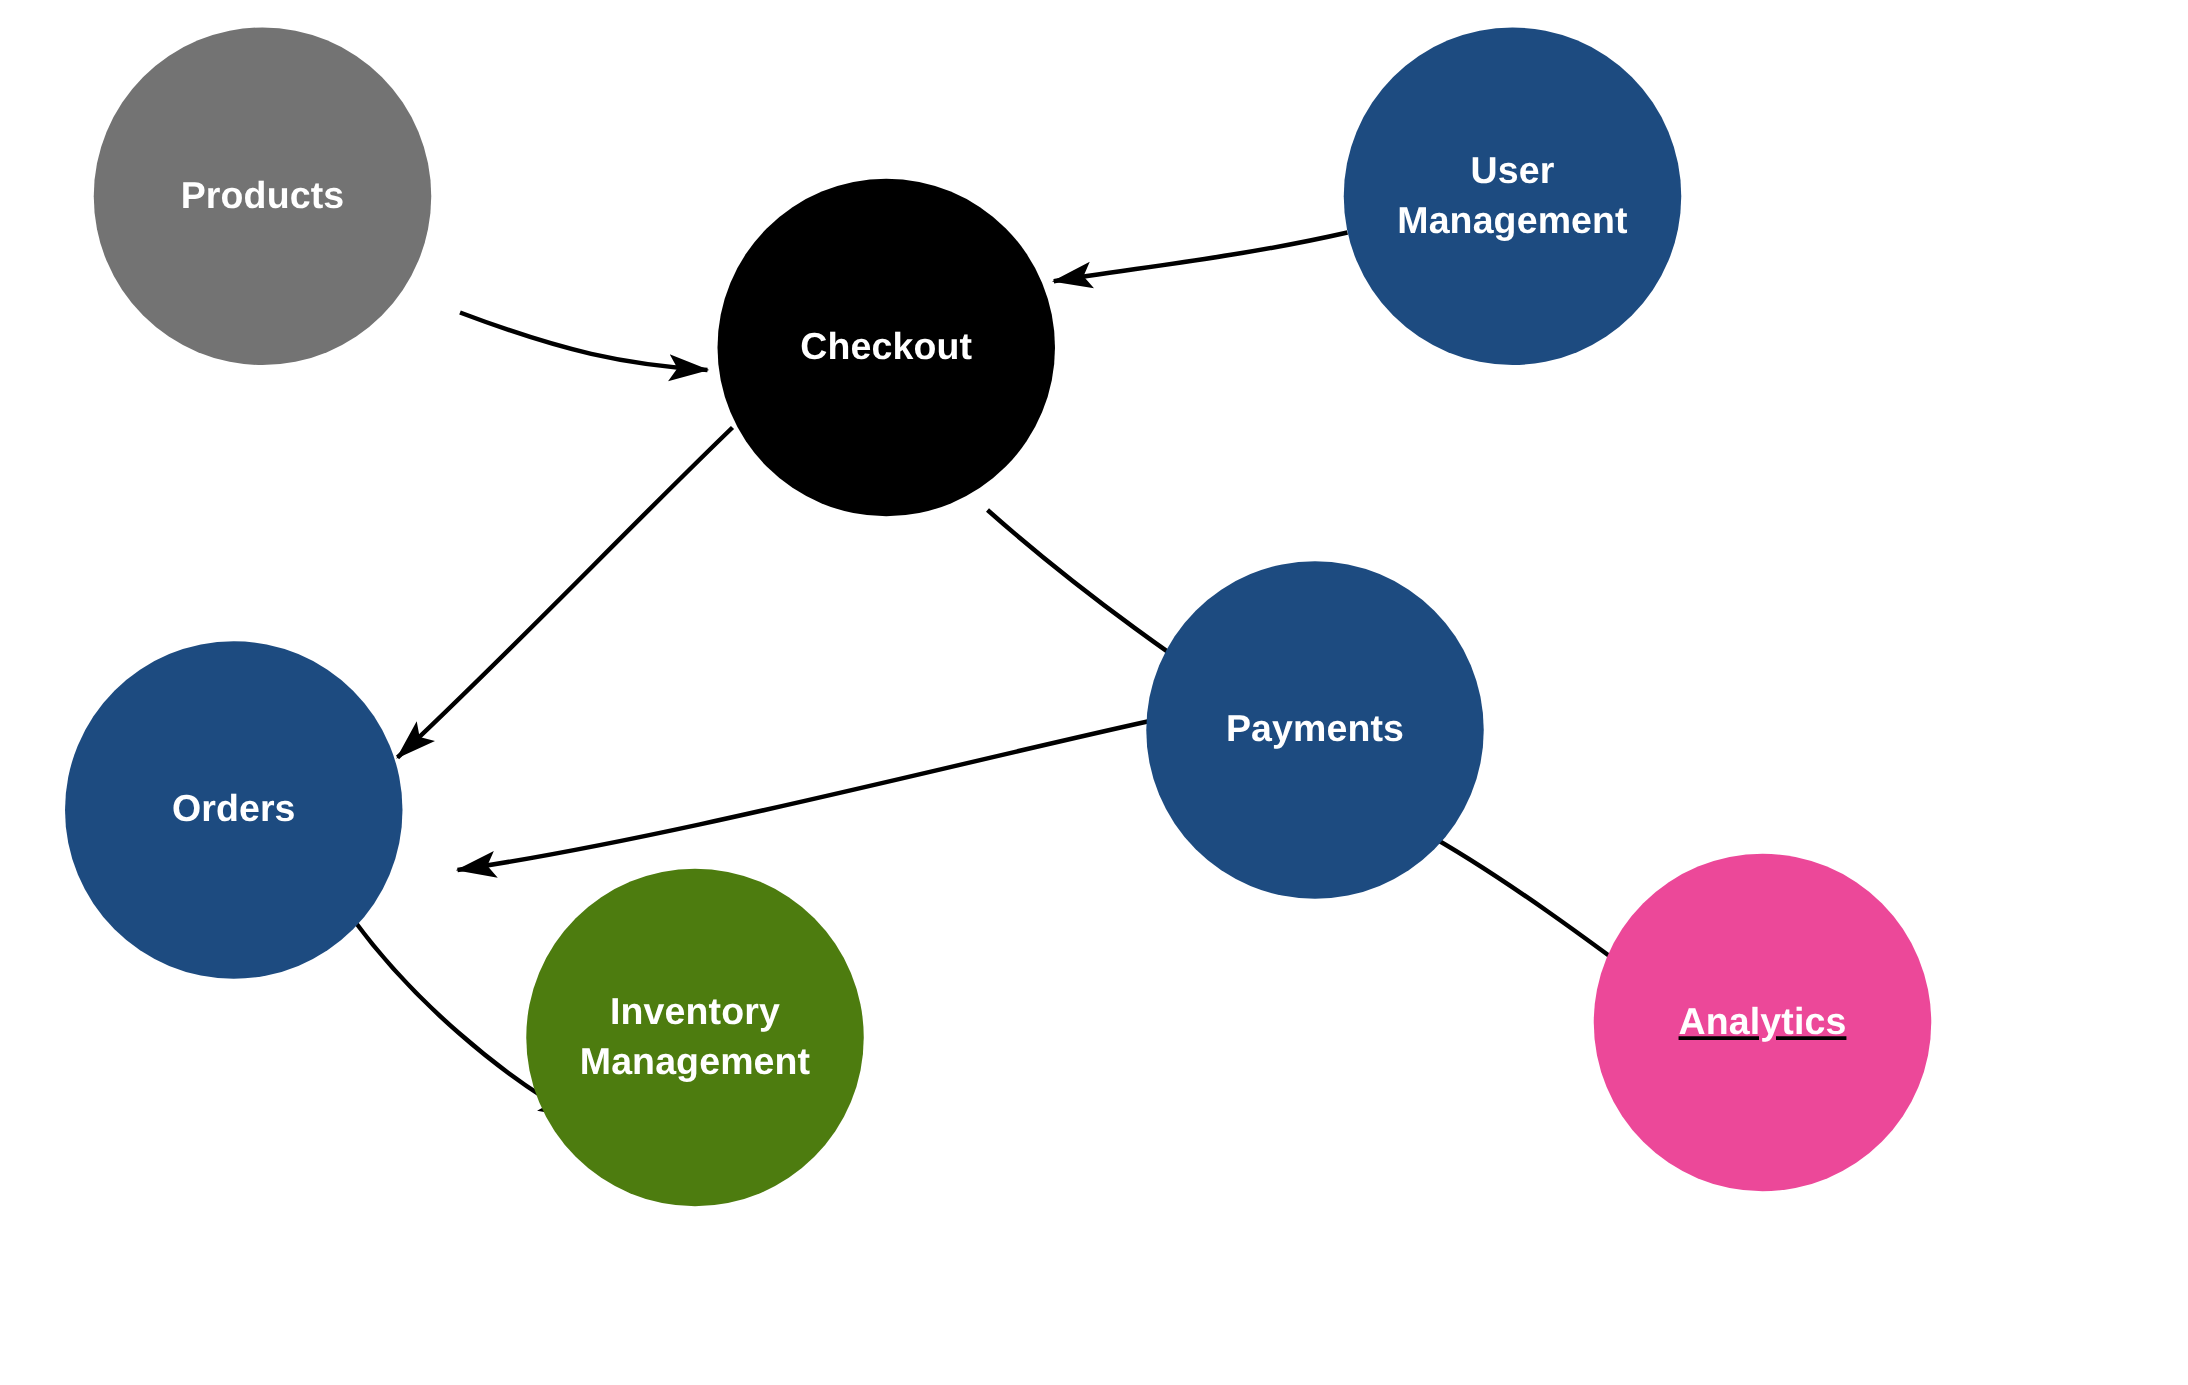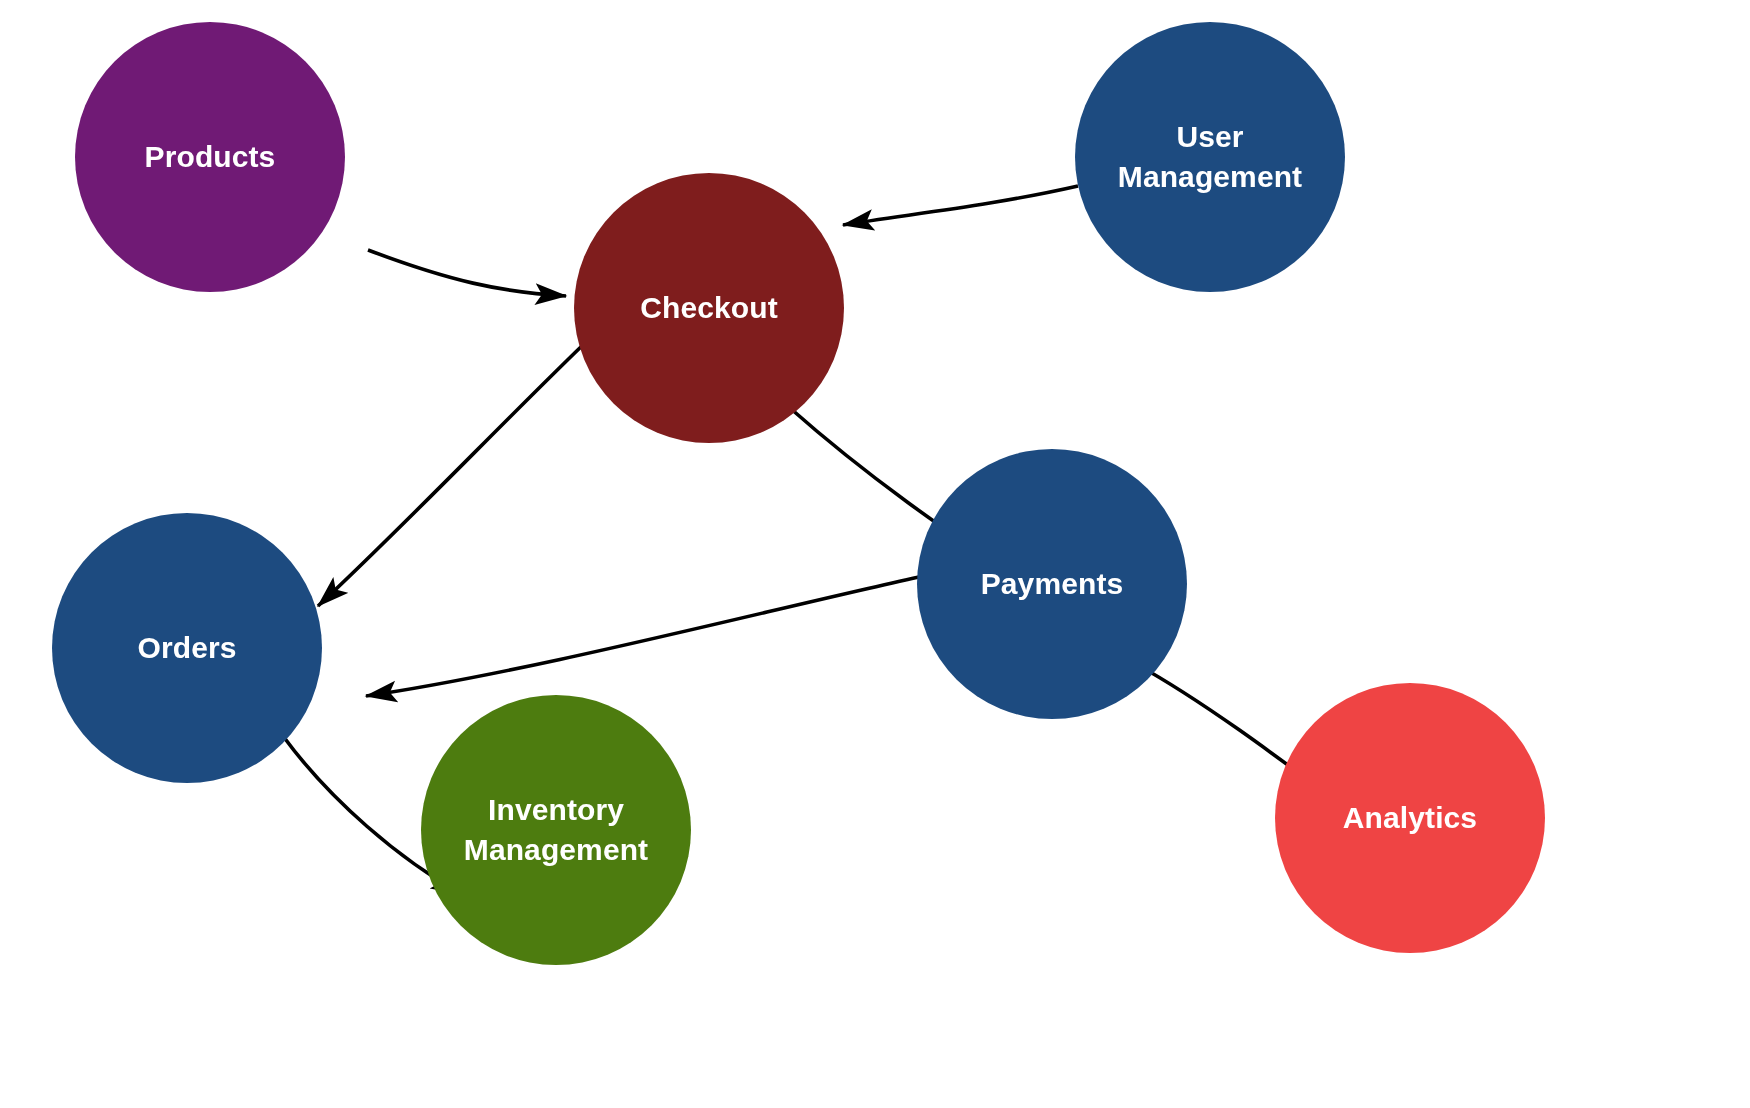--- a/index.html
+++ b/index.html
@@ -66,43 +66,43 @@
 
     <path d="M 790,408 C 860,470 955,540 1028,582" fill="none" stroke="#000000" stroke-width="3.6" marker-end="url(#arrowhead)"></path>
 
     <path d="M 919,577 C 760,612 530,672 366,696" fill="none" stroke="#000000" stroke-width="3.6" marker-end="url(#arrowhead)"></path>
 
     <path d="M 1136,664 C 1230,716 1340,806 1418,861" fill="none" stroke="#000000" stroke-width="3.6" marker-end="url(#arrowhead)"></path>
 
     <path d="M 283,736 C 330,800 400,860 462,894" fill="none" stroke="#000000" stroke-width="3.6" marker-end="url(#arrowhead)"></path>
   </svg>
 
-  <div class="node" style="left:75px; top:22px; width:270px; height:270px; background:#701a75;">
+  <div class="node" style="left:75px; top:22px; width:270px; height:270px; background:#737373;">
     <span class="node-label">Products</span>
   </div>
 
   <div class="node" style="left:1075px; top:22px; width:270px; height:270px; background:#1d4b80;text-align:center;">
     <span class="node-label">User
 Management</span>
   </div>
 
-  <div class="node" style="left:574px; top:173px; width:270px; height:270px; background:#7f1d1d;">
+  <div class="node" style="left:574px; top:143px; width:270px; height:270px; background:#000000;">
     <span class="node-label">Checkout</span>
   </div>
 
   <div class="node" style="left:917px; top:449px; width:270px; height:270px; background:#1d4b80;">
     <span class="node-label">Payments</span>
   </div>
 
   <div class="node" style="left:52px; top:513px; width:270px; height:270px; background:#1d4b80;">
     <span class="node-label">Orders</span>
   </div>
 
   <div class="node" style="left:421px; top:695px; width:270px; height:270px; background:#4d7c0f;">
     <span class="node-label">Inventory
 Management</span>
   </div>
 
-  <div class="node" style="left:1275px; top:683px; width:270px; height:270px; background:#ef4444;">
+  <div class="node" style="left:1275px; top:683px; width:270px; height:270px; background:#ec4899;text-decoration:underline;">
     <span class="node-label">Analytics</span>
   </div>
 
 </div>
 
 </body></html>

